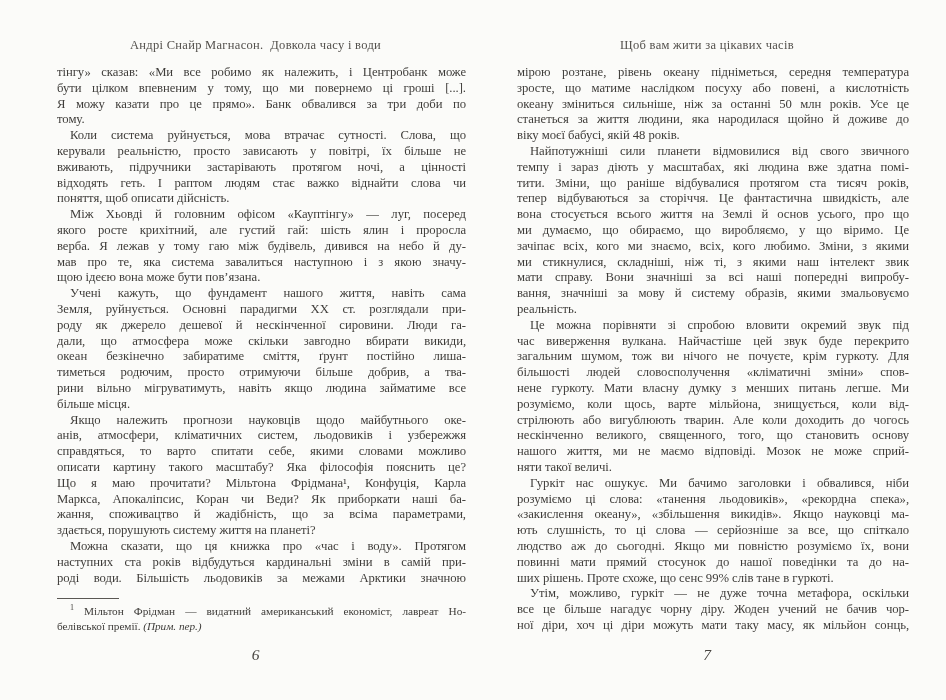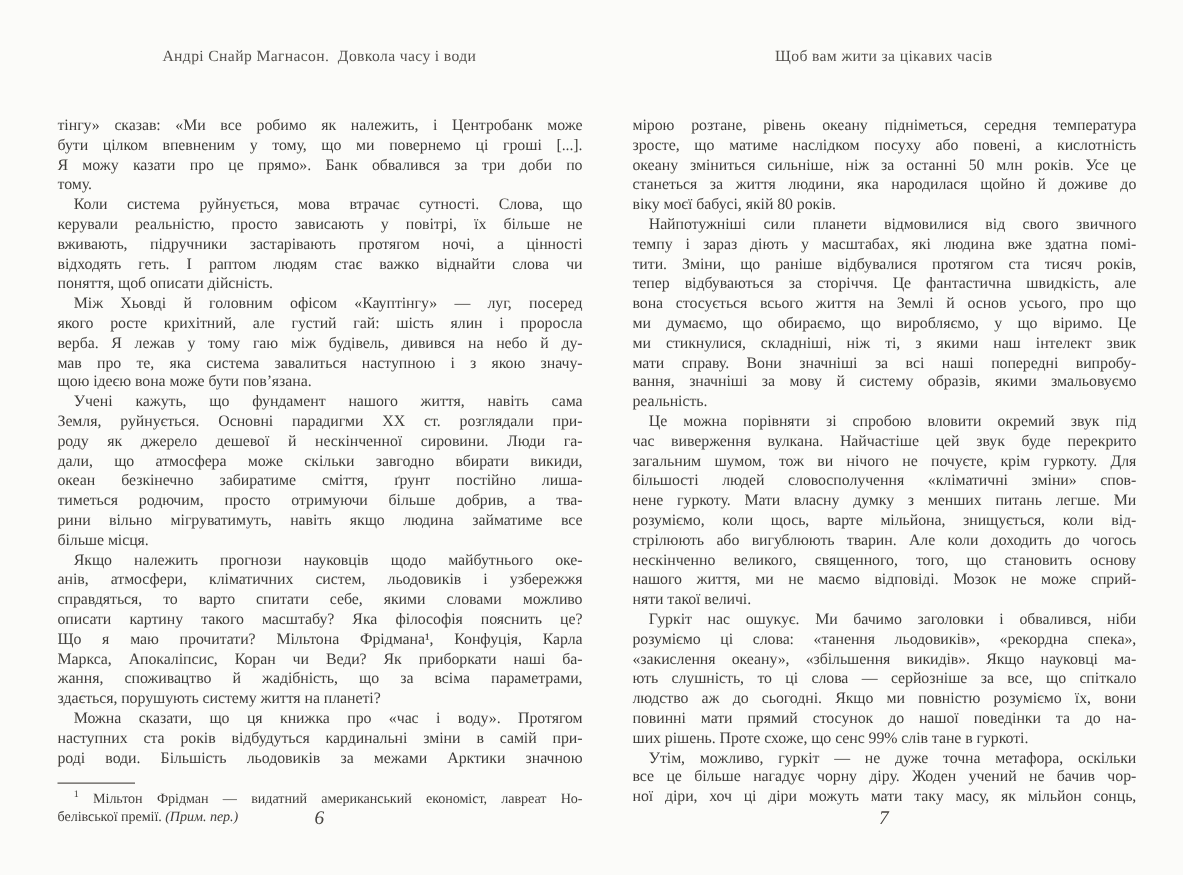--- a/index.html
+++ b/index.html
@@ -27,25 +27,24 @@
     position:absolute;
     top:38px;left:0;right:0;
     text-align:center;
     font-size:12.5px;
     letter-spacing:.3px;
     color:var(--ink-soft);
     white-space:pre;
   }
   .body-text{
     position:absolute;
-    top:65px;left:1px;right:0;
+    top:65px;left:12px;right:0;
     font-size:12.7px;
     line-height:15.8px;
     letter-spacing:-0.05px;
-    margin-top:28px;
   }
   .line{
     text-align:justify;
     text-align-last:justify;
     overflow:hidden;
     white-space:nowrap;
   }
   .line.endline{
     text-align-last:left;
   }
@@ -129,27 +128,28 @@
   <div class="page-number">6</div>
 </section>
 
 <section class="page page-right">
   <div class="running-header">Щоб вам жити за цікавих часів</div>
   <div class="body-text">
       <div class="line">мірою розтане, рівень океану підніметься, середня температура</div>
       <div class="line">зросте, що матиме наслідком посуху або повені, а кислотність</div>
       <div class="line">океану зміниться сильніше, ніж за останні 50 млн років. Усе це</div>
       <div class="line">станеться за життя людини, яка народилася щойно й доживе до</div>
-      <div class="line endline">віку моєї бабусі, якій 80 років.</div>
+      <div class="line endline">віку моєї бабусі, якій 48 років.</div>
       <div class="line indent">Найпотужніші сили планети відмовилися від свого звичного</div>
       <div class="line">темпу і зараз діють у масштабах, які людина вже здатна помі-</div>
       <div class="line">тити. Зміни, що раніше відбувалися протягом ста тисяч років,</div>
       <div class="line">тепер відбуваються за сторіччя. Це фантастична швидкість, але</div>
       <div class="line">вона стосується всього життя на Землі й основ усього, про що</div>
       <div class="line">ми думаємо, що обираємо, що виробляємо, у що віримо. Це</div>
+      <div class="line">зачіпає всіх, кого ми знаємо, всіх, кого любимо. Зміни, з якими</div>
       <div class="line">ми стикнулися, складніші, ніж ті, з якими наш інтелект звик</div>
       <div class="line">мати справу. Вони значніші за всі наші попередні випробу-</div>
       <div class="line">вання, значніші за мову й систему образів, якими змальовуємо</div>
       <div class="line endline">реальність.</div>
       <div class="line indent">Це можна порівняти зі спробою вловити окремий звук під</div>
       <div class="line">час виверження вулкана. Найчастіше цей звук буде перекрито</div>
       <div class="line">загальним шумом, тож ви нічого не почуєте, крім гуркоту. Для</div>
       <div class="line">більшості людей словосполучення «кліматичні зміни» спов-</div>
       <div class="line">нене гуркоту. Мати власну думку з менших питань легше. Ми</div>
       <div class="line">розуміємо, коли щось, варте мільйона, знищується, коли від-</div>

